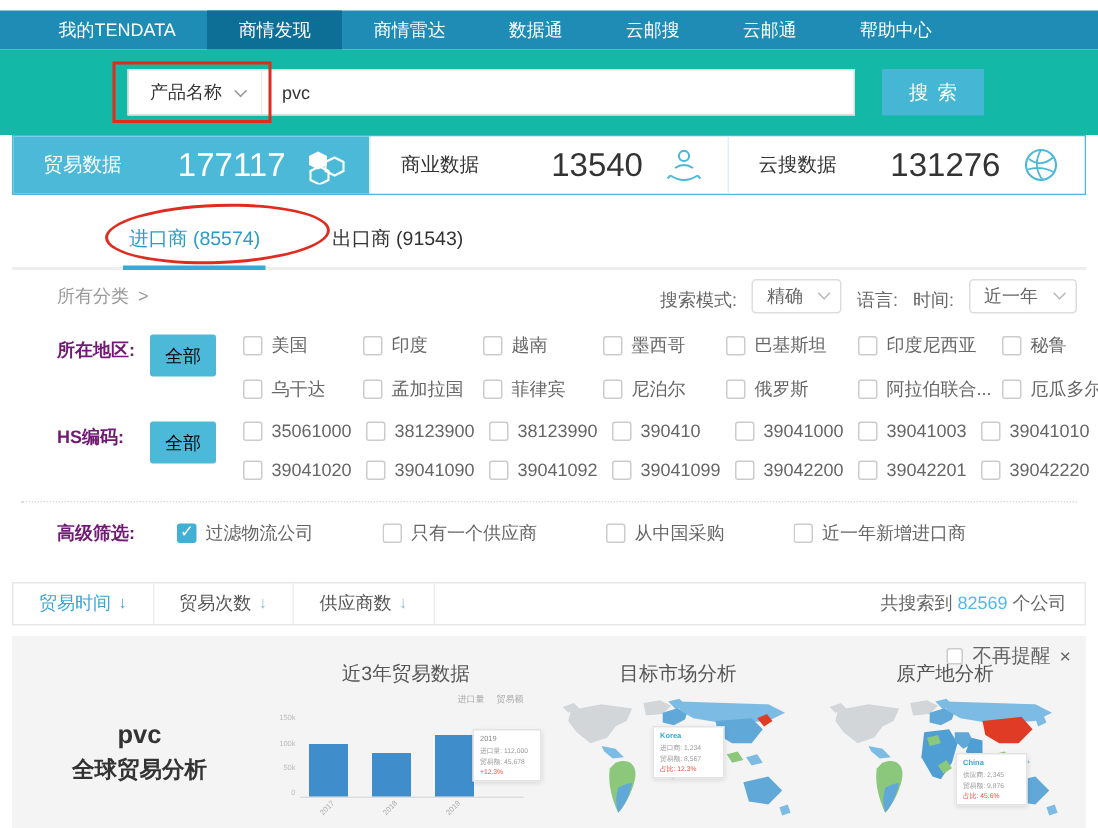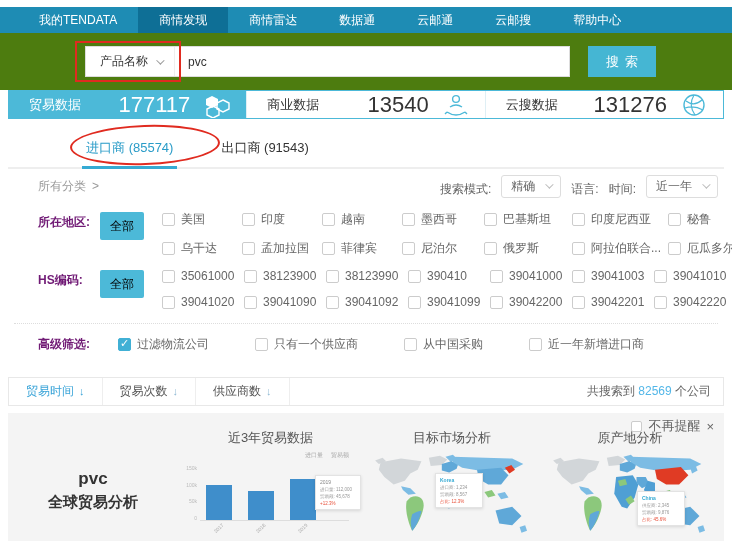--- a/index.html
+++ b/index.html
@@ -5,30 +5,30 @@
   * { margin:0; padding:0; box-sizing:border-box; }
   body { font-family:"Liberation Sans","DejaVu Sans",sans-serif; background:#fff; }
   .page { position:relative; width:732px; height:552px; background:#fff; overflow:hidden; }
 
   
   .topnav { margin-top:7px; height:26px; background:#1e8cb4; display:flex; align-items:stretch; padding-left:18px; }
   .topnav .nav-item { color:#fff; font-size:12px; line-height:26px; padding:0 21px; cursor:pointer; white-space:nowrap; }
   .topnav .nav-item.active { background:#0e6f96; }
 
   
-  .search-row { position:relative; height:57px; background:#4d7c0f; }
+  .search-row { position:relative; height:57px; background:#14b8a6; }
   .search-box { position:absolute; left:85px; top:13px; width:485px; height:31px; border:1px solid #ddd; background:#fff; display:flex; align-items:center; }
   .search-cat { display:flex; align-items:center; gap:8px; padding:0 12px 0 14px; height:100%; border-right:1px solid #eee; font-size:12px; color:#333; cursor:pointer; }
   .chev { width:6px; height:6px; border-right:1px solid #999; border-bottom:1px solid #999; transform:rotate(45deg) translateY(-2px); display:inline-block; }
   .search-value { padding-left:13px; font-size:12px; color:#333; }
   .search-btn { position:absolute; left:588px; top:13px; width:68px; height:31px; background:#45b6d3; color:#fff; border:none; font-size:13px; letter-spacing:6px; padding-left:6px; cursor:pointer; }
   .anno-box { position:absolute; left:75px; top:8px; width:106px; height:41px; border:2px solid #e02b20; pointer-events:none; }
 
   
-  .stats { margin:0 8px; height:29px; border:1px solid #4cb9d8; display:flex; }
+  .stats { margin:0 8px; height:40px; border:1px solid #4cb9d8; display:flex; }
   .stat-seg { flex:1; display:flex; align-items:center; padding:0 16px 0 20px; border-right:1px solid #dfeff5; cursor:pointer; background:#fff; }
   .stat-seg:last-child { border-right:none; }
   .stat-seg.teal { background:#4cb9d8; }
   .stat-label { font-size:13px; color:#333; }
   .stat-seg.teal .stat-label { color:#fff; }
   .stat-num { font-size:22px; color:#333; margin-left:auto; margin-right:14px; font-weight:400; }
   .stat-seg.teal .stat-num { color:#fff; }
   .stat-icon { width:26px; height:26px; flex:0 0 auto; }
 
   
@@ -108,22 +108,22 @@
 </head>
 <body>
 
 <div class="page">
 
   <div class="topnav">
     <div class="nav-item">我的TENDATA</div>
     <div class="nav-item active">商情发现</div>
     <div class="nav-item">商情雷达</div>
     <div class="nav-item">数据通</div>
+    <div class="nav-item">云邮搜</div>
     <div class="nav-item">云邮通</div>
-    <div class="nav-item">云邮搜</div>
     <div class="nav-item">帮助中心</div>
   </div>
 
   <div class="search-row">
     <div class="search-box">
       <div class="search-cat">
         <span>产品名称</span>
         <span class="chev"></span>
       </div>
       <div class="search-value">pvc</div>

